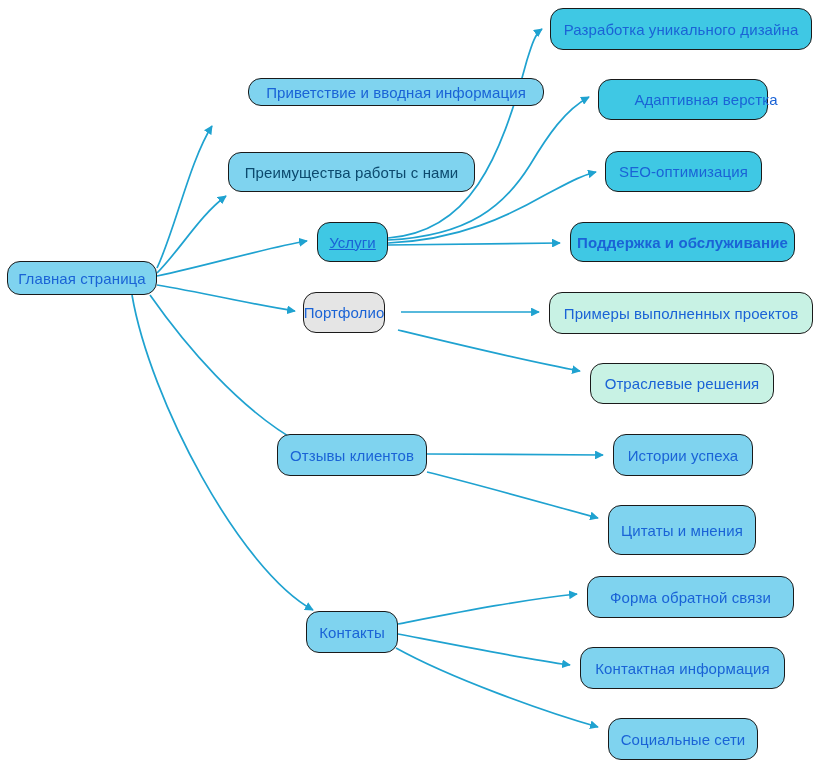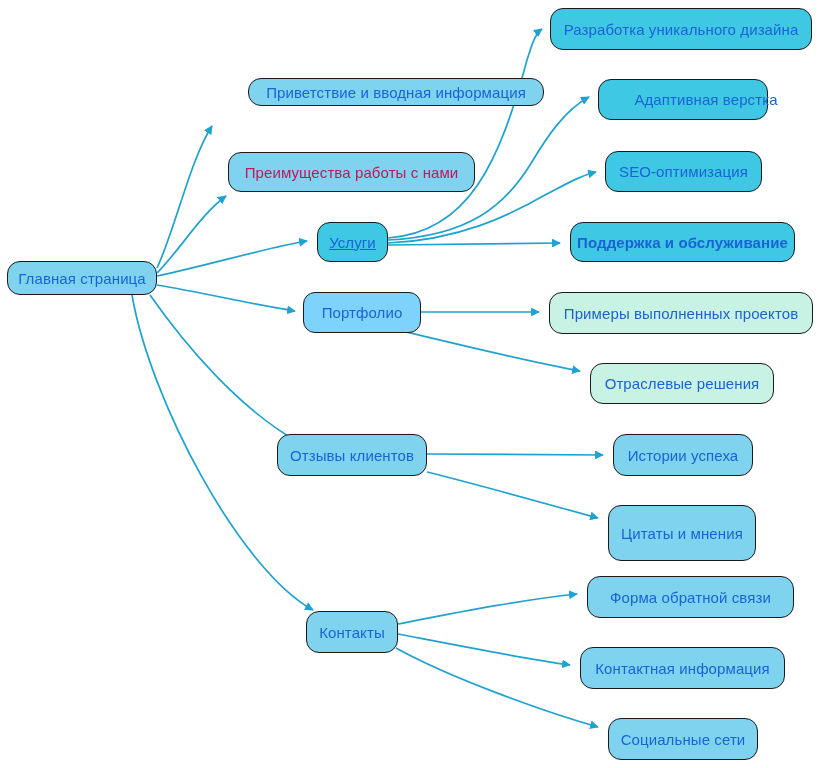--- a/index.html
+++ b/index.html
@@ -85,27 +85,27 @@
       </g>
   </svg>
 
   <div id="node-layer">
       <div class="node" style="left: 7px; top: 261px; width: 150px; height: 34px; background: rgb(127, 211, 239); border-color: rgb(26, 26, 26); color: rgb(26, 99, 214);">
         <span class="node-label">Главная страница</span>
       </div>
       <div class="node" style="left: 204px; top: 78px; width: 296px; height: 28px; background: rgb(127, 211, 239); border-color: rgb(26, 26, 26); color: rgb(26, 99, 214); margin-left: 44px;">
         <span class="node-label">Приветствие и вводная информация</span>
       </div>
-      <div class="node" style="left: 228px; top: 152px; width: 247px; height: 40px; background: rgb(127, 211, 239); border-color: rgb(26, 26, 26); color: #be185d;">
+      <div class="node" style="left: 228px; top: 152px; width: 247px; height: 40px; background: rgb(127, 211, 239); border-color: rgb(26, 26, 26); color: #0c4a6e;">
         <span class="node-label">Преимущества работы с нами</span>
       </div>
       <div class="node" style="left: 317px; top: 222px; width: 71px; height: 40px; background: rgb(63, 200, 228); border-color: rgb(26, 26, 26); color: rgb(26, 99, 214); text-decoration: underline;">
         <span class="node-label">Услуги</span>
       </div>
-      <div class="node" style="left: 303px; top: 292px; width: 118px; height: 41px; background: #7dd3fc; border-color: rgb(26, 26, 26); color: rgb(26, 99, 214); border-radius: 12px;">
+      <div class="node" style="left: 303px; top: 292px; width: 82px; height: 41px; background: #e5e5e5; border-color: rgb(26, 26, 26); color: rgb(26, 99, 214);">
         <span class="node-label">Портфолио</span>
       </div>
       <div class="node" style="left: 277px; top: 434px; width: 150px; height: 42px; background: rgb(127, 211, 239); border-color: rgb(26, 26, 26); color: rgb(26, 99, 214);">
         <span class="node-label">Отзывы клиентов</span>
       </div>
       <div class="node" style="left: 306px; top: 611px; width: 92px; height: 42px; background: rgb(127, 211, 239); border-color: rgb(26, 26, 26); color: rgb(26, 99, 214);">
         <span class="node-label">Контакты</span>
       </div>
       <div class="node" style="left: 550px; top: 8px; width: 262px; height: 42px; background: rgb(63, 200, 228); border-color: rgb(26, 26, 26); color: rgb(26, 99, 214);">
         <span class="node-label">Разработка уникального дизайна</span>
@@ -121,21 +121,21 @@
       </div>
       <div class="node" style="left: 549px; top: 292px; width: 264px; height: 42px; background: rgb(200, 242, 228); border-color: rgb(26, 26, 26); color: rgb(26, 99, 214);">
         <span class="node-label">Примеры выполненных проектов</span>
       </div>
       <div class="node" style="left: 590px; top: 363px; width: 184px; height: 41px; background: rgb(200, 242, 228); border-color: rgb(26, 26, 26); color: rgb(26, 99, 214);">
         <span class="node-label">Отраслевые решения</span>
       </div>
       <div class="node" style="left: 613px; top: 434px; width: 140px; height: 42px; background: rgb(127, 211, 239); border-color: rgb(26, 26, 26); color: rgb(26, 99, 214);">
         <span class="node-label">Истории успеха</span>
       </div>
-      <div class="node" style="left: 608px; top: 505px; width: 148px; height: 56px; background: rgb(127, 211, 239); border-color: rgb(26, 26, 26); color: rgb(26, 99, 214);">
+      <div class="node" style="left: 608px; top: 505px; width: 148px; height: 50px; background: rgb(127, 211, 239); border-color: rgb(26, 26, 26); color: rgb(26, 99, 214);">
         <span class="node-label">Цитаты и мнения</span>
       </div>
       <div class="node" style="left: 587px; top: 576px; width: 207px; height: 42px; background: rgb(127, 211, 239); border-color: rgb(26, 26, 26); color: rgb(26, 99, 214);">
         <span class="node-label">Форма обратной связи</span>
       </div>
       <div class="node" style="left: 580px; top: 647px; width: 205px; height: 42px; background: rgb(127, 211, 239); border-color: rgb(26, 26, 26); color: rgb(26, 99, 214);">
         <span class="node-label">Контактная информация</span>
       </div>
       <div class="node" style="left: 608px; top: 718px; width: 150px; height: 42px; background: rgb(127, 211, 239); border-color: rgb(26, 26, 26); color: rgb(26, 99, 214);">
         <span class="node-label">Социальные сети</span>

